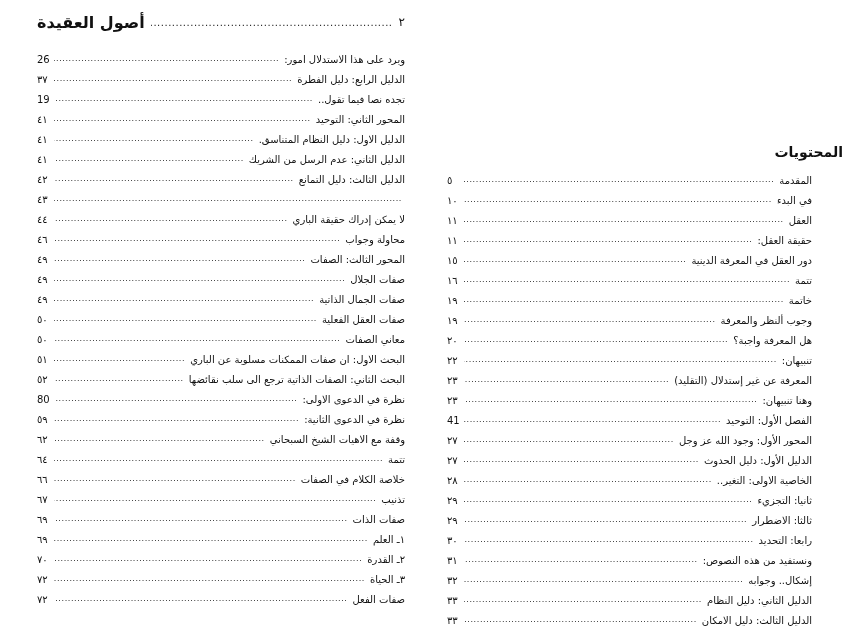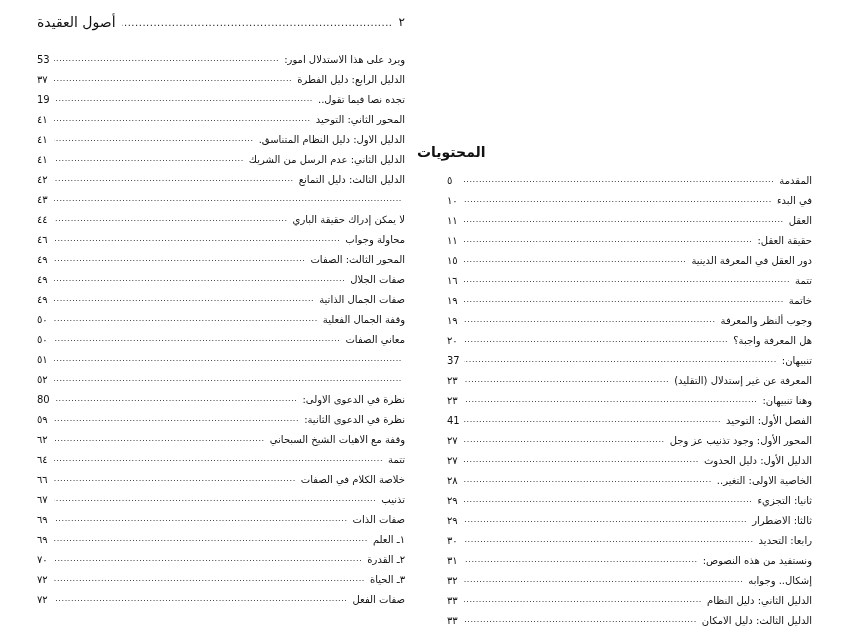--- a/index.html
+++ b/index.html
@@ -6,48 +6,48 @@
   body { width: 851px; height: 639px; position: relative; overflow: hidden;
          font-family: "DejaVu Sans", sans-serif; color: #111; }
   .page { position: absolute; top: 0; height: 639px; }
   .page-left { left: 0; width: 425px; }
   .page-right { left: 425px; width: 426px; }
   .running-header { position: absolute; top: 13px; left: 37px; width: 368px; height: 18px;
                     direction: rtl; display: flex; align-items: center; font-size: 12px; }
   .rh-pagenum { white-space: nowrap; }
   .rh-dots { flex: 1; overflow: hidden; white-space: nowrap; letter-spacing: 0.5px; color: #222;
              font-size: 10px; margin: 0 6px; }
-  .rh-title { white-space: nowrap; font-size: 14px; }
+  .rh-title { white-space: nowrap; font-size: 16px; font-weight: bold; }
   .toc-list { position: absolute; list-style: none; margin: 0; padding: 0; direction: rtl; }
   .toc-left { top: 49px; left: 37px; width: 368px; }
   .toc-right { top: 170px; left: 22px; width: 365px; }
   .toc-entry { height: 20px; display: flex; align-items: center; font-size: 10px; }
   .toc-title { white-space: nowrap; padding-left: 2px; }
   .toc-dots { flex: 1; overflow: hidden; white-space: nowrap; font-size: 8px; letter-spacing: 0.6px;
               color: #222; height: 12px; line-height: 12px; margin: 0 3px; }
   .toc-page { white-space: nowrap; min-width: 14px; text-align: left; font-size: 10px; }
-  .contents-title { position: absolute; top: 144px; left: 0; width: 426px; text-align: left;
+  .contents-title { position: absolute; top: 144px; left: 0; width: 426px; text-align: right;
                     font-size: 14px; font-weight: bold; direction: rtl; left: 0; padding-left: 0;
                     transform: translateX(-8px); }
   .dotfill::after { content: "................................................................................................................................................................................"; }
 </style>
 </head>
 <body>
 
 <div class="page page-left">
   <div class="running-header">
     <span class="rh-pagenum">٢</span>
     <span class="rh-dots dotfill"></span>
     <span class="rh-title">أصول العقيدة</span>
   </div>
   <ul class="toc-list toc-left" id="toc-left">
       <li class="toc-entry">
         <span class="toc-title">ويرد على هذا الاستدلال امور:</span>
         <span class="toc-dots dotfill"></span>
-        <span class="toc-page">53</span>
+        <span class="toc-page">26</span>
       </li>
       <li class="toc-entry">
         <span class="toc-title">الدليل الرابع: دليل الفطرة</span>
         <span class="toc-dots dotfill"></span>
         <span class="toc-page">٣٧</span>
       </li>
       <li class="toc-entry">
         <span class="toc-title">تجده نصا فيما تقول..</span>
         <span class="toc-dots dotfill"></span>
         <span class="toc-page">19</span>
@@ -95,34 +95,36 @@
         <span class="toc-title">صفات الجلال</span>
         <span class="toc-dots dotfill"></span>
         <span class="toc-page">٤٩</span>
       </li>
       <li class="toc-entry">
         <span class="toc-title">صفات الجمال الذاتية</span>
         <span class="toc-dots dotfill"></span>
         <span class="toc-page">٤٩</span>
       </li>
       <li class="toc-entry">
-        <span class="toc-title">وقفة الجمال الفعلية</span>
+        <span class="toc-title">صفات العقل الفعلية</span>
         <span class="toc-dots dotfill"></span>
         <span class="toc-page">٥٠</span>
       </li>
       <li class="toc-entry">
         <span class="toc-title">معاني الصفات</span>
         <span class="toc-dots dotfill"></span>
         <span class="toc-page">٥٠</span>
       </li>
       <li class="toc-entry">
+        <span class="toc-title">البحث الاول: ان صفات الممكنات مسلوبة عن الباري</span>
         <span class="toc-dots dotfill"></span>
         <span class="toc-page">٥١</span>
       </li>
       <li class="toc-entry">
+        <span class="toc-title">البحث الثاني: الصفات الذاتية ترجع الى سلب نقائضها</span>
         <span class="toc-dots dotfill"></span>
         <span class="toc-page">٥٢</span>
       </li>
       <li class="toc-entry">
         <span class="toc-title">نظرة في الدعوى الاولى:</span>
         <span class="toc-dots dotfill"></span>
         <span class="toc-page">80</span>
       </li>
       <li class="toc-entry">
         <span class="toc-title">نظرة في الدعوى الثانية:</span>
@@ -221,39 +223,39 @@
         <span class="toc-page">١٩</span>
       </li>
       <li class="toc-entry">
         <span class="toc-title">هل المعرفة واجبة؟</span>
         <span class="toc-dots dotfill"></span>
         <span class="toc-page">٢٠</span>
       </li>
       <li class="toc-entry">
         <span class="toc-title">تنبيهان:</span>
         <span class="toc-dots dotfill"></span>
-        <span class="toc-page">37</span>
+        <span class="toc-page">٢٢</span>
       </li>
       <li class="toc-entry">
         <span class="toc-title">المعرفة عن غير إستدلال (التقليد)</span>
         <span class="toc-dots dotfill"></span>
         <span class="toc-page">٢٣</span>
       </li>
       <li class="toc-entry">
         <span class="toc-title">وهنا تنبيهان:</span>
         <span class="toc-dots dotfill"></span>
         <span class="toc-page">٢٣</span>
       </li>
       <li class="toc-entry">
         <span class="toc-title">الفصل الأول: التوحيد</span>
         <span class="toc-dots dotfill"></span>
         <span class="toc-page">41</span>
       </li>
       <li class="toc-entry">
-        <span class="toc-title">المحور الأول: وجود تذنيب عز وجل</span>
+        <span class="toc-title">المحور الأول: وجود الله عز وجل</span>
         <span class="toc-dots dotfill"></span>
         <span class="toc-page">٢٧</span>
       </li>
       <li class="toc-entry">
         <span class="toc-title">الدليل الأول: دليل الحدوث</span>
         <span class="toc-dots dotfill"></span>
         <span class="toc-page">٢٧</span>
       </li>
       <li class="toc-entry">
         <span class="toc-title">الخاصية الاولى: التغير..</span>

